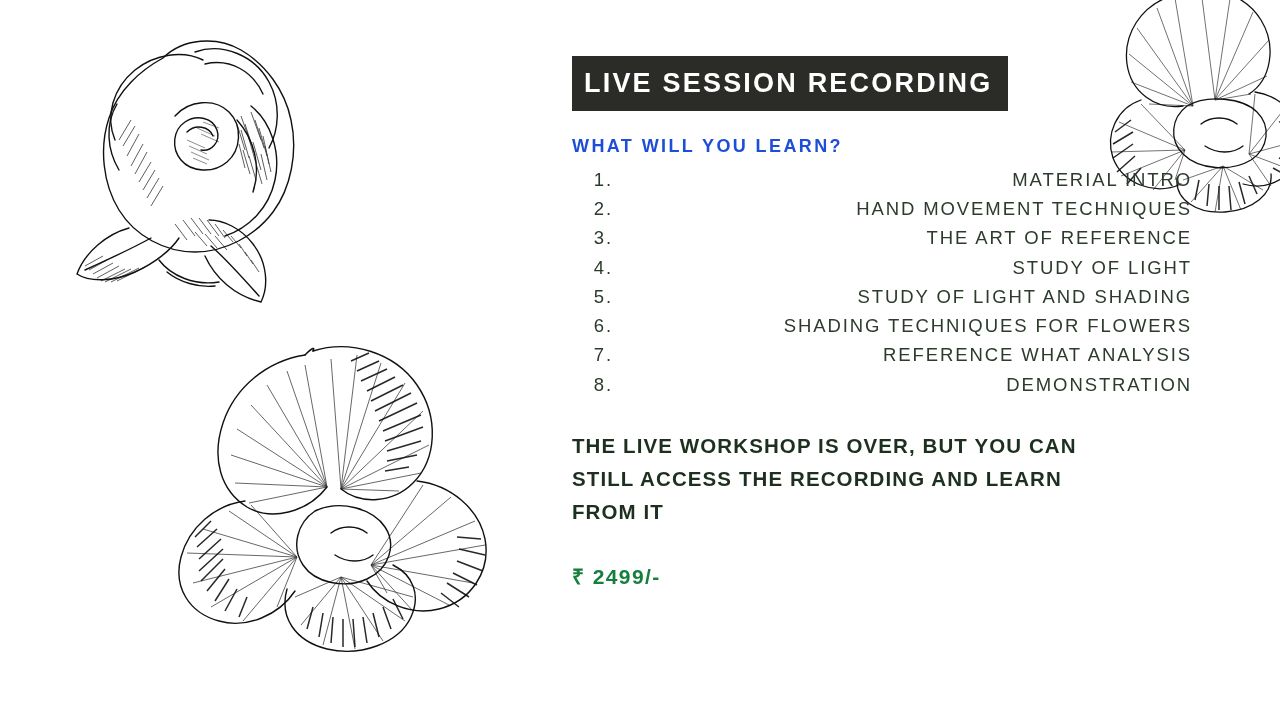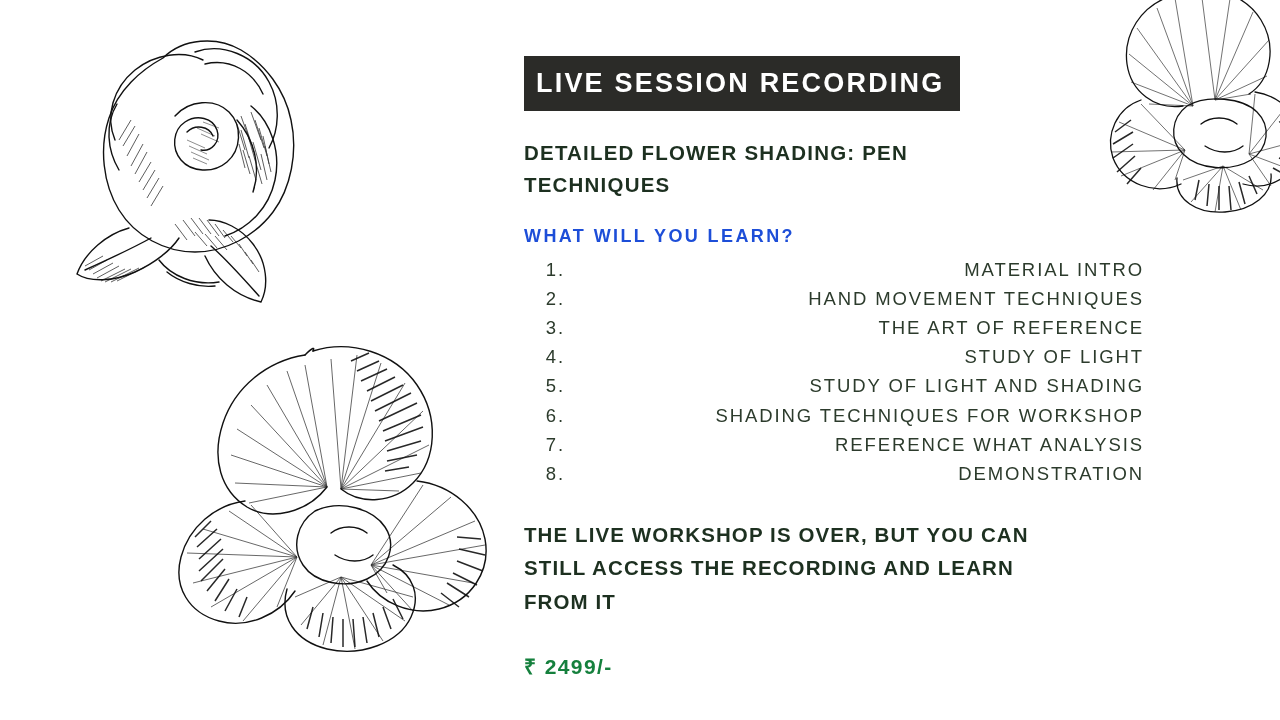--- a/index.html
+++ b/index.html
@@ -21,21 +21,21 @@
     position: absolute;
     pointer-events: none;
   }
   #flower-rose-top-left { left: 55px; top: 20px; width: 290px; height: 300px; }
   #flower-pansy-bottom-left { left: 155px; top: 325px; width: 380px; height: 330px; }
   #flower-pansy-top-right { left: 1105px; top: -10px; width: 215px; height: 225px; }
 
   
   .content {
     position: absolute;
-    left: 524px;
+    left: 572px;
     top: 0;
     width: 620px;
     height: 720px;
   }
 
   .banner {
     display: inline-block;
     background: #2b2b28;
     color: #ffffff;
     font-size: 27px;
@@ -251,31 +251,30 @@
                M178 144 L196 144 M174 132 L192 128"></path>
       <path d="M26 130 L10 142 M28 142 L8 154 M28 154 L8 168
                M30 166 L12 182 M36 178 L22 194"></path>
     </g>
   </svg>
 
   <div class="content">
 
     <div class="banner">LIVE SESSION RECORDING</div>
 
-    <div class="course-title">DETAILED FLOWER SHADING: PEN TECHNIQUES</div>
 
     <div class="learn-head">WHAT WILL YOU LEARN?</div>
 
     <ol class="learn-list">
       <li>MATERIAL INTRO</li>
       <li>HAND MOVEMENT TECHNIQUES</li>
       <li>THE ART OF REFERENCE</li>
       <li>STUDY OF LIGHT</li>
       <li>STUDY OF LIGHT AND SHADING</li>
-      <li>SHADING TECHNIQUES FOR WORKSHOP</li>
+      <li>SHADING TECHNIQUES FOR FLOWERS</li>
       <li>REFERENCE WHAT ANALYSIS</li>
       <li>DEMONSTRATION</li>
     </ol>
 
     <div class="closing">THE LIVE WORKSHOP IS OVER, BUT YOU CAN STILL ACCESS THE RECORDING AND LEARN FROM IT</div>
 
     <div class="price">₹ 2499/-</div>
   </div>
 </div>
 

